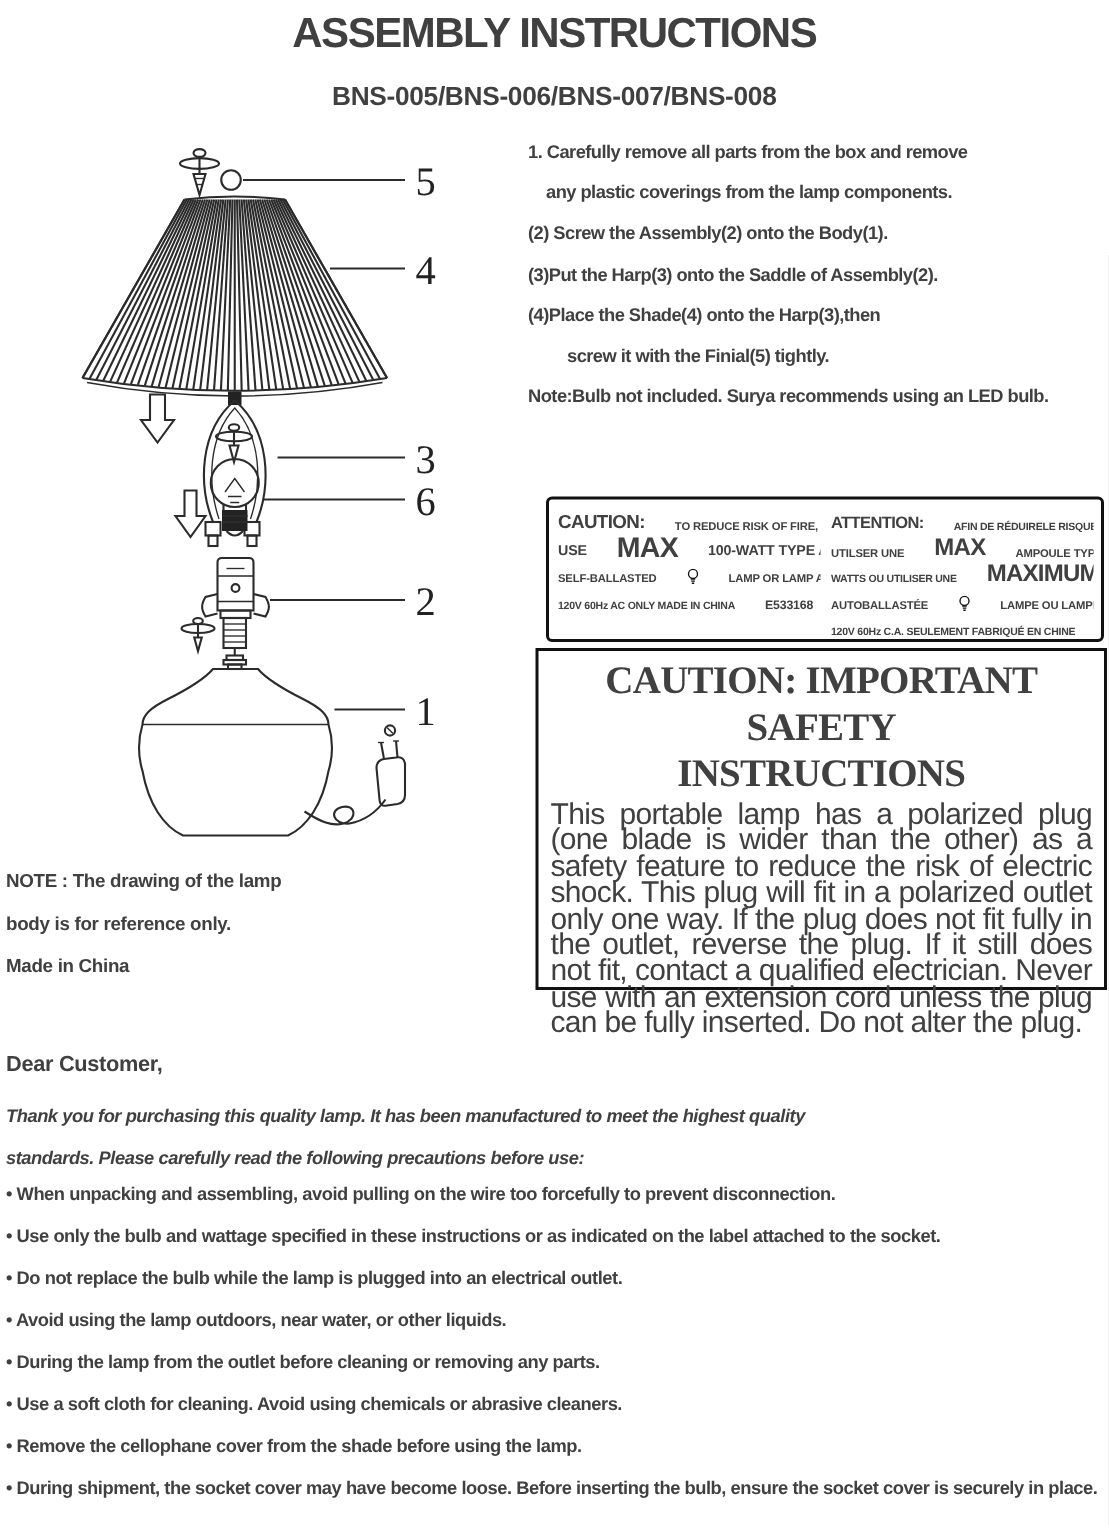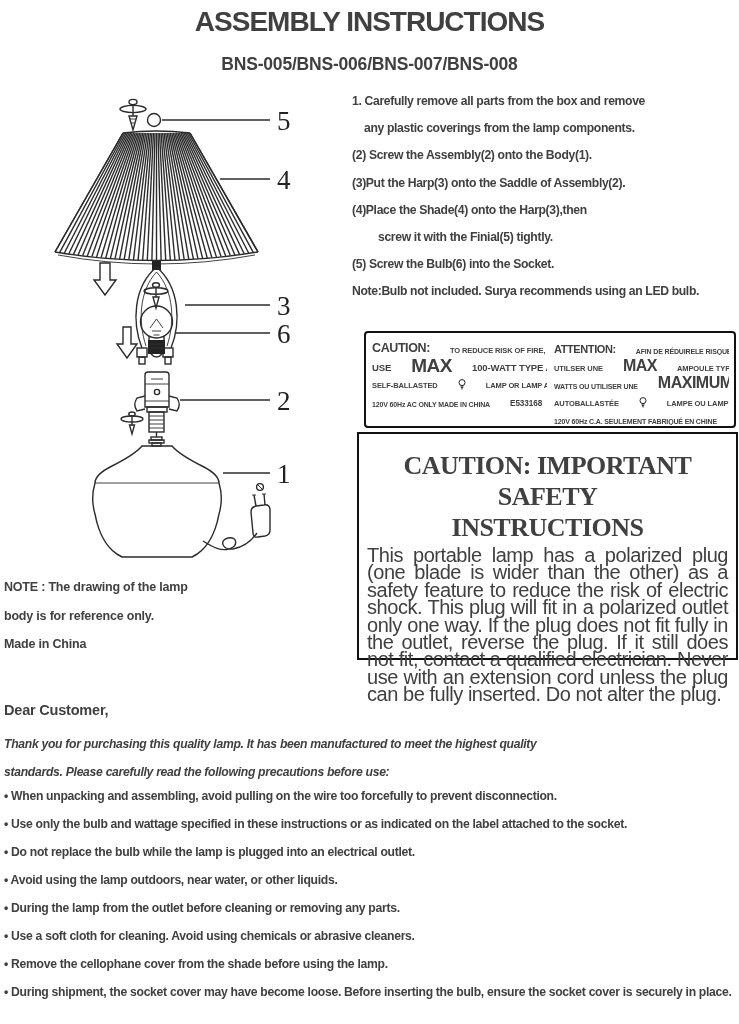--- a/index.html
+++ b/index.html
@@ -40,21 +40,21 @@
   .lab-head-fr{font-size:11px;letter-spacing:-0.4px;}
   .lab-big{font-size:19px;line-height:15px;letter-spacing:-0.5px;}
   .lab-big-fr{font-size:16px;line-height:14px;letter-spacing:-0.5px;}
   .lab-mid{font-size:9.5px;}
   .lab-tiny{font-size:7px;letter-spacing:-0.15px;}
   .lab-enum{font-size:8.2px;font-weight:900;}
   .bulb{flex:0 0 auto;}
 
   
   .safety-box{left:357px;top:432px;width:381px;height:228px;border:2.5px solid #111;
-              box-sizing:border-box;padding:16px 8px 0 8px;background:#fff;}
+              box-sizing:border-box;padding:4px 8px 0 8px;background:#fff;}
   .safety-title{font-family:"Liberation Serif",serif;font-weight:bold;font-size:26px;
                 letter-spacing:-0.5px;text-align:center;line-height:31px;}
   .safety-body{margin-top:4px;font-size:20px;letter-spacing:-0.45px;line-height:17.4px;
                text-align:justify;}
 
   
   .note{left:4px;top:577px;font-size:12.5px;font-weight:bold;letter-spacing:-0.2px;}
   .note div{line-height:20px;margin-bottom:8.6px;}
 
   
@@ -231,21 +231,20 @@
     </g>
   </svg>
 
   <div class="abs steps">
     <div class="st">1. Carefully remove all parts from the box and remove</div>
     <div class="st ind-a">any plastic coverings from the lamp components.</div>
     <div class="st">(2) Screw the Assembly(2) onto the Body(1).</div>
     <div class="st">(3)Put the Harp(3) onto the Saddle of Assembly(2).</div>
     <div class="st">(4)Place the Shade(4) onto the Harp(3),then</div>
     <div class="st ind-b">screw it with the Finial(5) tightly.</div>
-    <div class="st">(5) Screw the Bulb(6) into the Socket.</div>
     <div class="st note-line">Note:Bulb not included. Surya recommends using an LED bulb.</div>
   </div>
 
   <div class="abs caution-label">
     <div class="lab-col">
       <div class="lab-line">
         <span class="lab-head">CAUTION:</span>
         <span>TO REDUCE RISK OF FIRE,</span>
       </div>
       <div class="lab-line">

